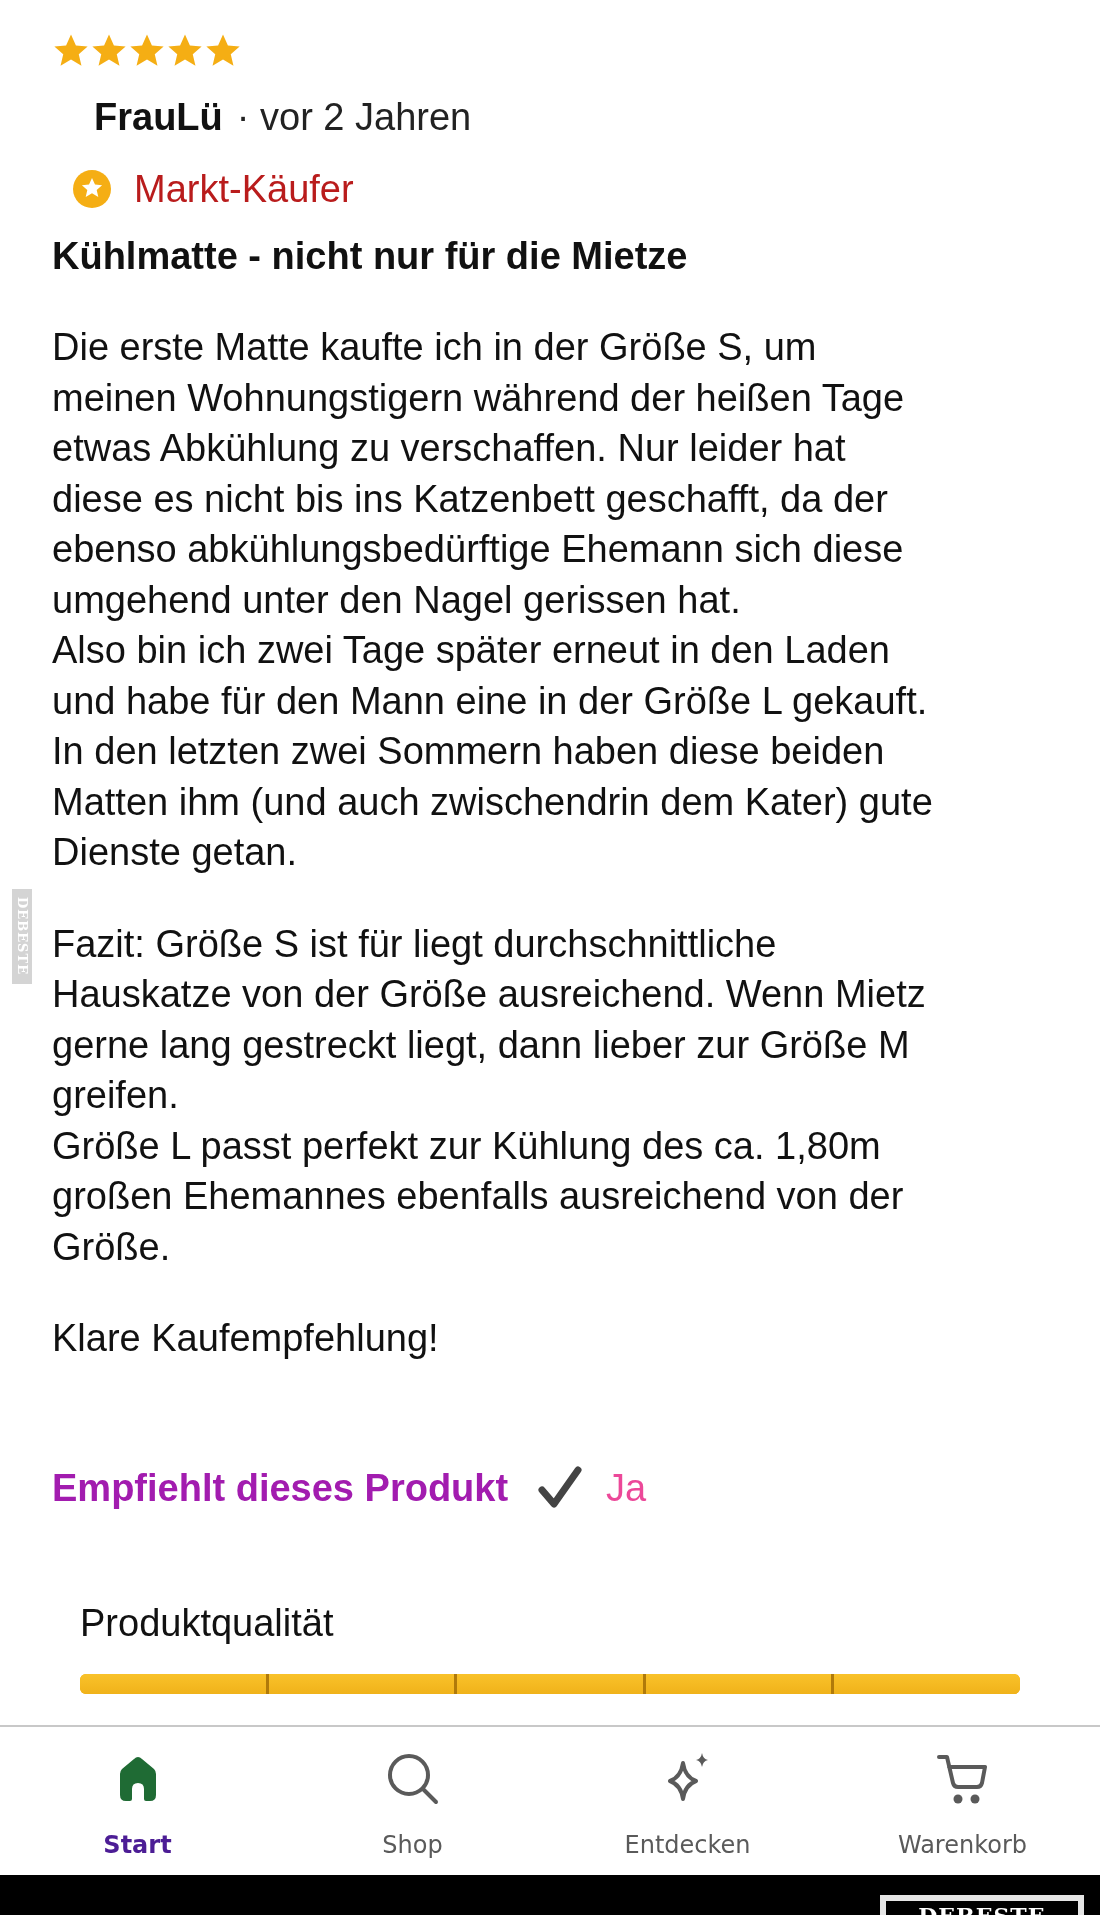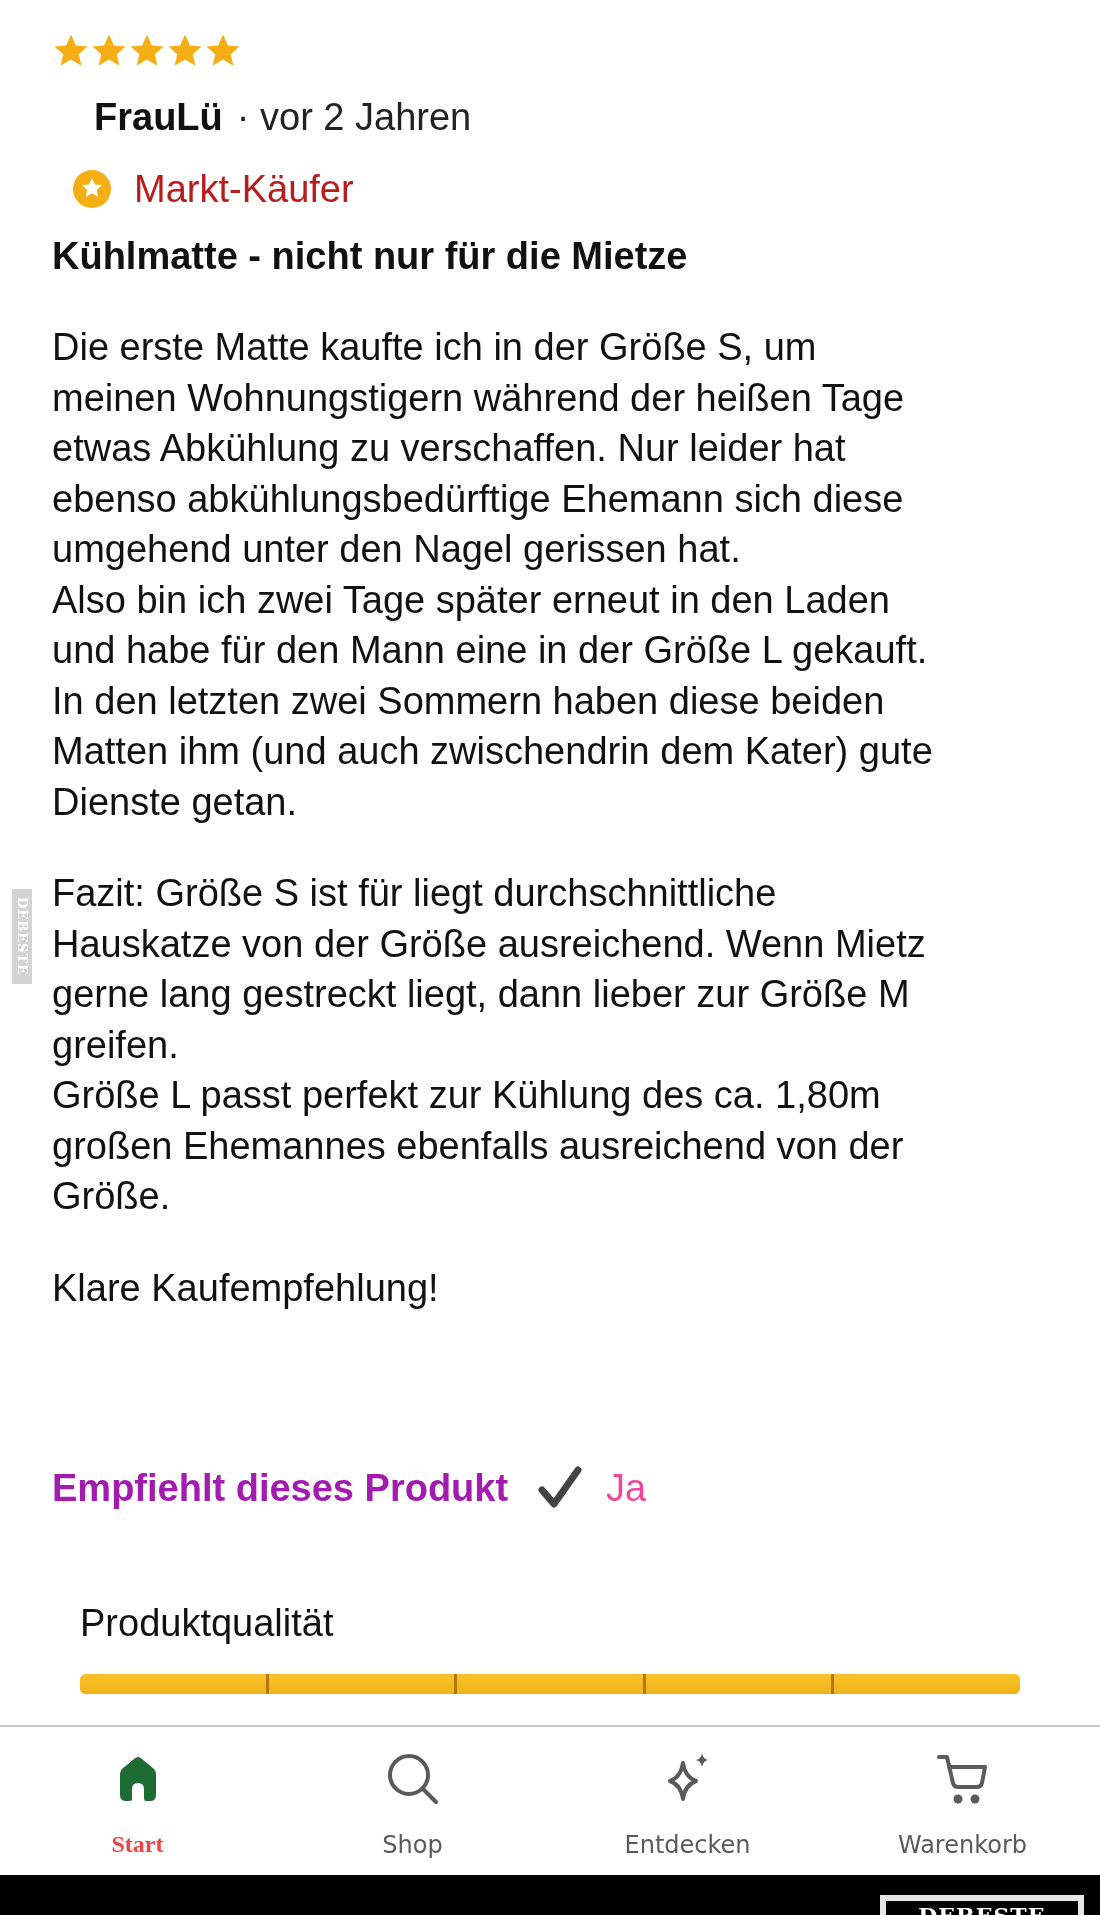--- a/index.html
+++ b/index.html
@@ -33,21 +33,21 @@
   .quality-label { position: absolute; left: 80px; top: 1602px; font-size: 38px; color: #111; }
   .quality-bar { position: absolute; left: 80px; top: 1674px; width: 940px; height: 20px; display: flex; border-radius: 6px; overflow: hidden; background: #f0a800; }
   .seg { flex: 1; height: 100%; background: linear-gradient(#f9c22a, #f0b21a); border-right: 3px solid #b07a0a; }
   .seg:last-child { border-right: none; }
 
   .nav-divider { position: absolute; left: 0; top: 1725px; width: 1100px; height: 2px; background: #c8c8c8; }
   .bottom-nav { position: absolute; left: 0; top: 1727px; width: 1100px; height: 148px; background: #fff; display: flex; }
   .nav-item { flex: 1; display: flex; flex-direction: column; align-items: center; padding-top: 22px; cursor: pointer; }
   .nav-icon { width: 60px; height: 60px; }
   .nav-label { margin-top: 22px; font-family: "DejaVu Sans", sans-serif; font-size: 24px; color: #5a5a5a; }
-  .nav-item.active .nav-label { color: #ef4444; font-weight: bold; font-family: Liberation Serif, serif; }
+  .nav-item.active .nav-label { color: #4c1d95; font-weight: bold; }
 
   .footer-bar { position: absolute; left: 0; top: 1875px; width: 1100px; height: 40px; background: #000; }
   .watermark-bottom { position: absolute; right: 16px; top: 20px; border: 6px solid #e5e5e5; color: #fff; font-family: "DejaVu Serif", serif; font-weight: bold; font-size: 22px; padding: 0 22px; line-height: 30px; letter-spacing: 1px; }
 
   .watermark-side { position: absolute; left: 12px; top: 889px; width: 20px; height: 95px; background: #d4d4d4; color: #fff; font-family: "DejaVu Serif", serif; font-weight: bold; font-size: 13px; writing-mode: vertical-rl; text-align: center; line-height: 20px; letter-spacing: 1px; }
 </style>
 </head>
 <body>
 
 <div class="stars">
@@ -80,20 +80,21 @@
   </svg>
   <span class="badge-label">Markt-Käufer</span>
 </div>
 
 <div class="review-title">Kühlmatte - nicht nur für die Mietze</div>
 
 <div class="review-body">
   <span class="line">Die erste Matte kaufte ich in der Größe S, um</span>
   <span class="line">meinen Wohnungstigern während der heißen Tage</span>
   <span class="line">etwas Abkühlung zu verschaffen. Nur leider hat</span>
+  <span class="line">diese es nicht bis ins Katzenbett geschafft, da der</span>
   <span class="line">ebenso abkühlungsbedürftige Ehemann sich diese</span>
   <span class="line">umgehend unter den Nagel gerissen hat.</span>
   <span class="line">Also bin ich zwei Tage später erneut in den Laden</span>
   <span class="line">und habe für den Mann eine in der Größe L gekauft.</span>
   <span class="line">In den letzten zwei Sommern haben diese beiden</span>
   <span class="line">Matten ihm (und auch zwischendrin dem Kater) gute</span>
   <span class="line">Dienste getan.</span>
   <div class="gap"></div>
   <span class="line">Fazit: Größe S ist für liegt durchschnittliche</span>
   <span class="line">Hauskatze von der Größe ausreichend. Wenn Mietz</span>

